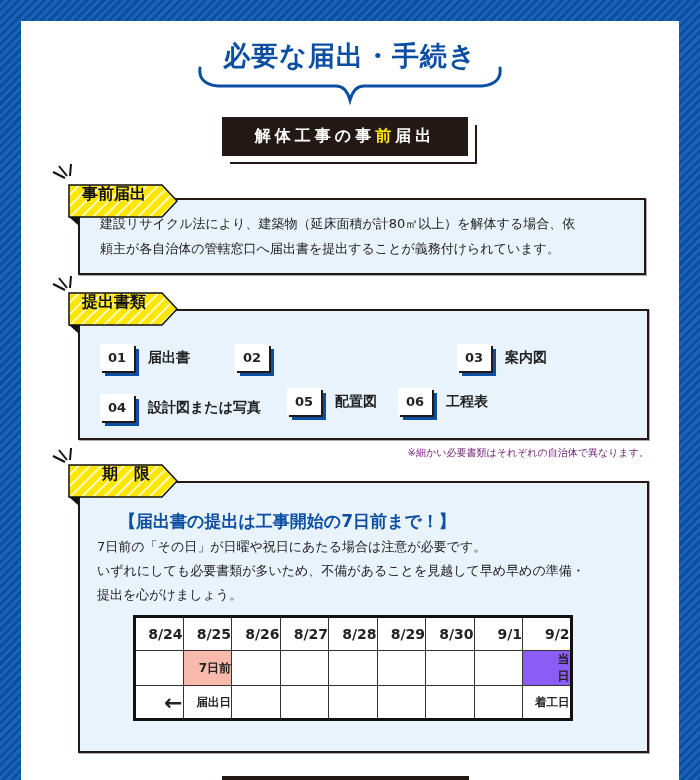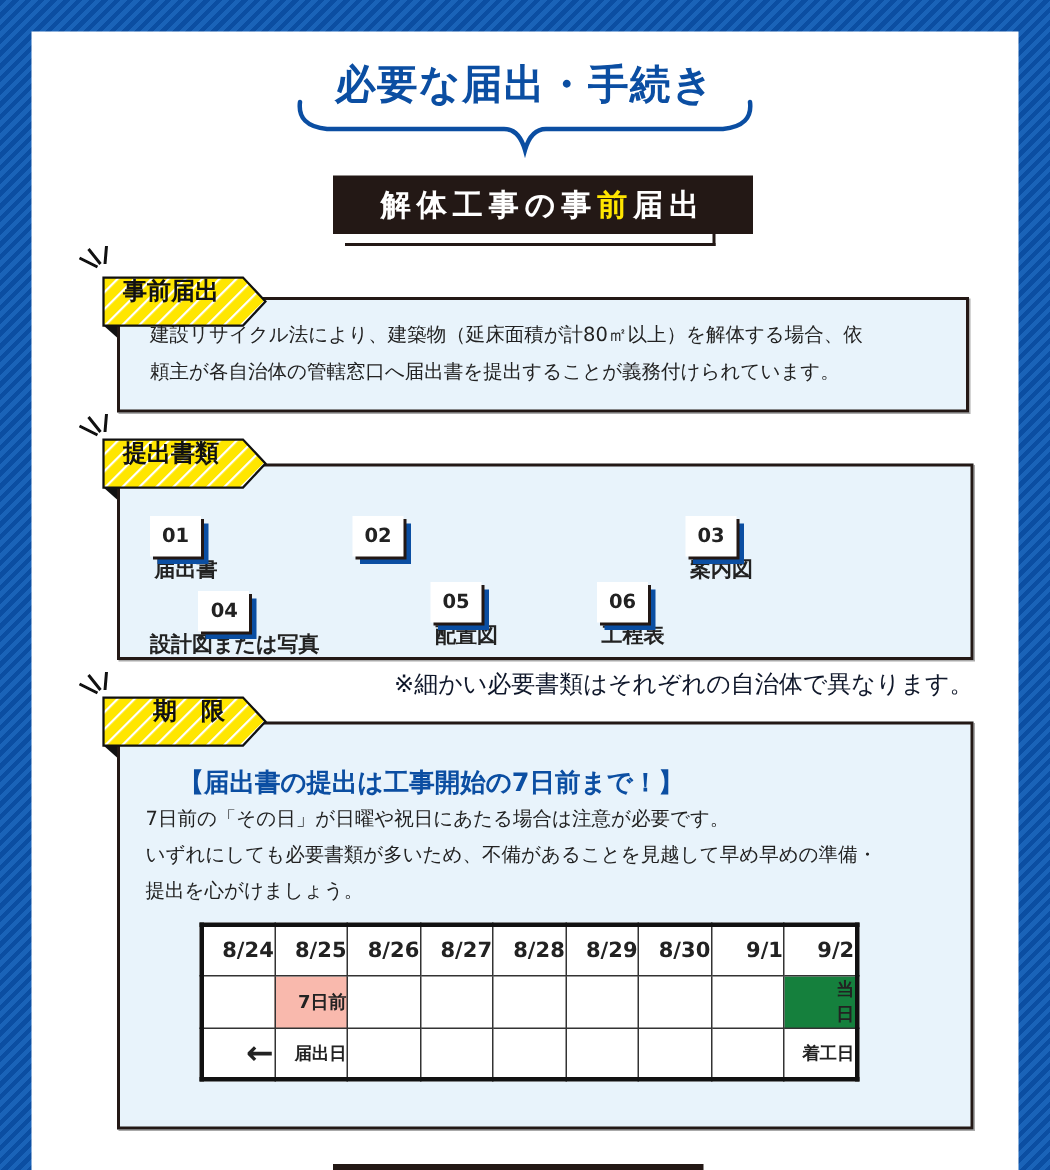--- a/index.html
+++ b/index.html
@@ -17,22 +17,22 @@
   }
   
   .main-title {
     position: absolute; left: 0; top: 17px; width: 100%;
     text-align: center; font-weight: bold; font-size: 27px; color: #0b4ea2;
     letter-spacing: 1px;
   }
   .brace { position: absolute; left: 175px; top: 45px; }
   .sub-title-wrap { position: absolute; left: 201px; top: 96px; }
   .sub-title {
-    position: relative; width: 280px; height: 39px; background: #231815;
-    color: #fff; font-size: 20px; font-weight: bold; letter-spacing: 4px;
+    position: relative; width: 246px; height: 39px; background: #231815;
+    color: #fff; font-size: 16px; font-weight: bold; letter-spacing: 4px;
     display: flex; align-items: center; justify-content: center; z-index: 2;
   }
   .sub-title .hl { color: #ffe600; }
   .sub-shadow {
     position: absolute; left: 8px; top: 8px; width: 247px; height: 39px;
     border-right: 2px solid #231815; border-bottom: 2px solid #231815;
   }
 
   
   .sparks { position: absolute; }
@@ -40,49 +40,49 @@
     position: absolute; height: 34px; padding-left: 14px;
     font-weight: bold; font-size: 16px; color: #111;
     display: flex; align-items: flex-start; z-index: 3;
   }
   .tag svg { position: absolute; left: 0; top: 0; z-index: -1; }
   .box {
     position: absolute; background: #e8f3fb; border: 2px solid #231815;
     box-shadow: 1px 1px 0 #aaa;
   }
   .box-text { font-size: 13px; line-height: 25px; color: #222; }
-  .doc-item { position: absolute; display: flex; align-items: center; flex-direction: column; }
+  .doc-item { position: absolute; display: flex; align-items: center; }
   .num {
     position: relative; width: 34px; height: 27px; background: #fff;
     font-weight: bold; font-size: 13px; display: flex; align-items: center; justify-content: center;
     box-shadow: 2px 2px 0 #231815, 5px 5px 0 #0b4ea2;
     margin-right: 14px;
   }
   .doc-label { font-size: 14px; font-weight: bold; color: #222; }
   .doc-label small { font-size: 10px; font-weight: normal; margin-left: 4px; }
   .note {
-    position: absolute; right: 30px; top: 425px; font-size: 16px; color: #0f172a;
+    position: absolute; right: 30px; top: 425px; font-size: 10px; color: #701a75;
   }
   .deadline-title {
     position: absolute; left: 76px; top: 489px; font-size: 17px; font-weight: bold; color: #0b4ea2; margin-left: 22px;
   }
   .deadline-text {
     position: absolute; left: 76px; top: 514px; font-size: 13px; line-height: 24px; color: #222;
   }
   table.cal {
     position: absolute; left: 112px; top: 594px;
     border-collapse: collapse; border: 3px solid #111; background: #fff;
   }
   table.cal td {
     border: 1.5px solid #333; width: 48.5px; height: 34px; text-align: right;
     font-size: 13px; font-weight: bold; color: #222; padding: 0;
   }
   table.cal tr.head td { font-size: 14px; }
   table.cal td.pink { background: #f9b9ad; font-size: 12px; }
-  table.cal td.red { background: #15803d; font-size: 12px; padding-left: 24px; }
+  table.cal td.red { background: #8b5cf6; font-size: 12px; padding-left: 24px; }
   table.cal td.small { font-size: 11.5px; }
   table.cal td.arrow { font-size: 22px; }
   .bottom-bar {
     position: absolute; left: 201px; top: 755px; width: 247px; height: 30px; background: #231815;
   }
 </style>
 </head>
 <body>
 
 <div class="page">

